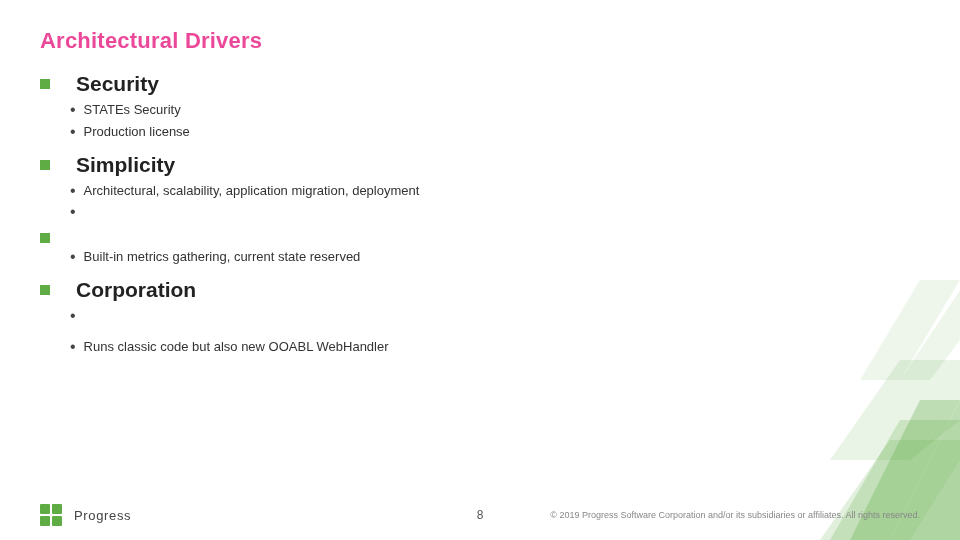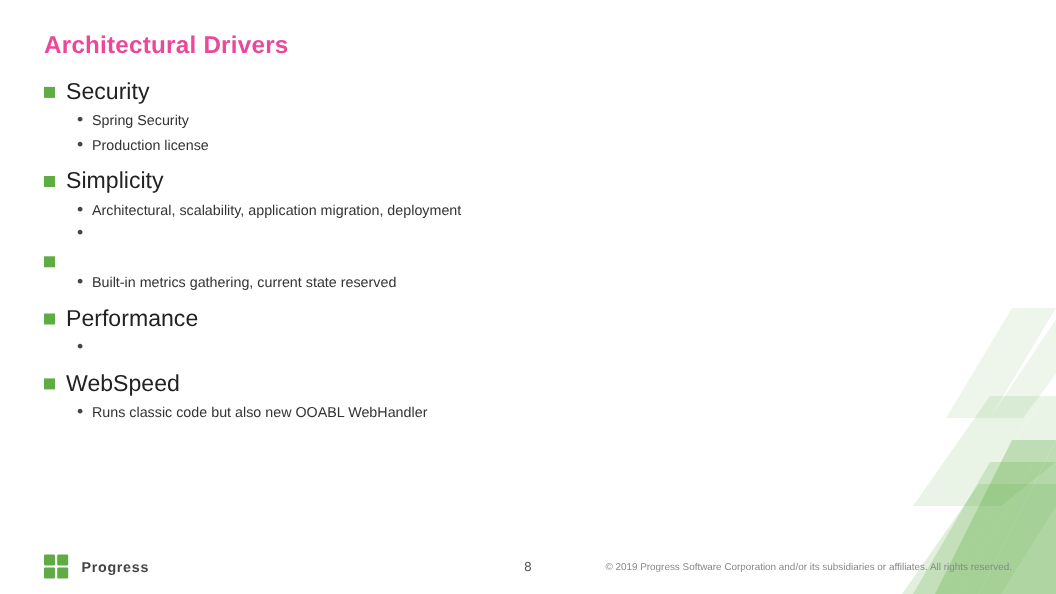--- a/index.html
+++ b/index.html
@@ -51,22 +51,23 @@
     .section-bullet {
       width: 10px;
       height: 10px;
       background: #5fac45;
       display: inline-block;
       flex-shrink: 0;
     }
 
     .section-title {
       font-size: 21px;
-      font-weight: 400;
+      font-weight: 700;
       color: #222222;
+      margin-left: 16px;
     }
 
     .sub-items {
       padding-left: 30px;
       display: flex;
       flex-direction: column;
       gap: 1px;
     }
 
     .sub-item {
@@ -113,21 +114,21 @@
 
     .logo-sq {
       width: 10px;
       height: 10px;
       background: #5fac45;
       border-radius: 1px;
     }
 
     .logo-text {
       font-size: 13px;
-      font-weight: 700;
+      font-weight: 400;
       color: #444;
       letter-spacing: 0.05em;
     }
 
     .footer-page {
       font-size: 12px;
       color: #555;
       position: absolute;
       left: 50%;
       transform: translateX(-50%);
@@ -164,21 +165,21 @@
 
   <div class="content-area" id="sections-container">
   <div class="section">
         <div class="section-header">
           <span class="section-bullet"></span>
           <span class="section-title">Security</span>
         </div>
         <div class="sub-items">
           <div class="sub-item">
             <span class="sub-dot">•</span>
-            <span>Spring Security</span>
+            <span>STATEs Security</span>
           </div>
           <div class="sub-item">
             <span class="sub-dot">•</span>
             <span>Production license</span>
           </div>
         </div>
       </div>
       <div class="section">
         <div class="section-header">
           <span class="section-bullet"></span>
@@ -201,33 +202,29 @@
         <div class="sub-items">
           <div class="sub-item">
             <span class="sub-dot">•</span>
             <span>Built-in metrics gathering, current state reserved</span>
           </div>
         </div>
       </div>
       <div class="section">
         <div class="section-header">
           <span class="section-bullet"></span>
-          <span class="section-title">Performance</span>
-        </div>
-        <div class="sub-items">
-          <div class="sub-item">
-            <span class="sub-dot">•</span>
-          </div>
-        </div>
-      </div>
-      <div class="section">
-        <div class="section-header">
-          <span class="section-bullet"></span>
-          <span class="section-title">WebSpeed</span>
-        </div>
+          <span class="section-title">Corporation</span>
+        </div>
+        <div class="sub-items">
+          <div class="sub-item">
+            <span class="sub-dot">•</span>
+          </div>
+        </div>
+      </div>
+      <div class="section">
         <div class="sub-items">
           <div class="sub-item">
             <span class="sub-dot">•</span>
             <span>Runs classic code but also new OOABL WebHandler</span>
           </div>
         </div>
       </div>
     </div>
 
   <div class="deco-chevrons">

